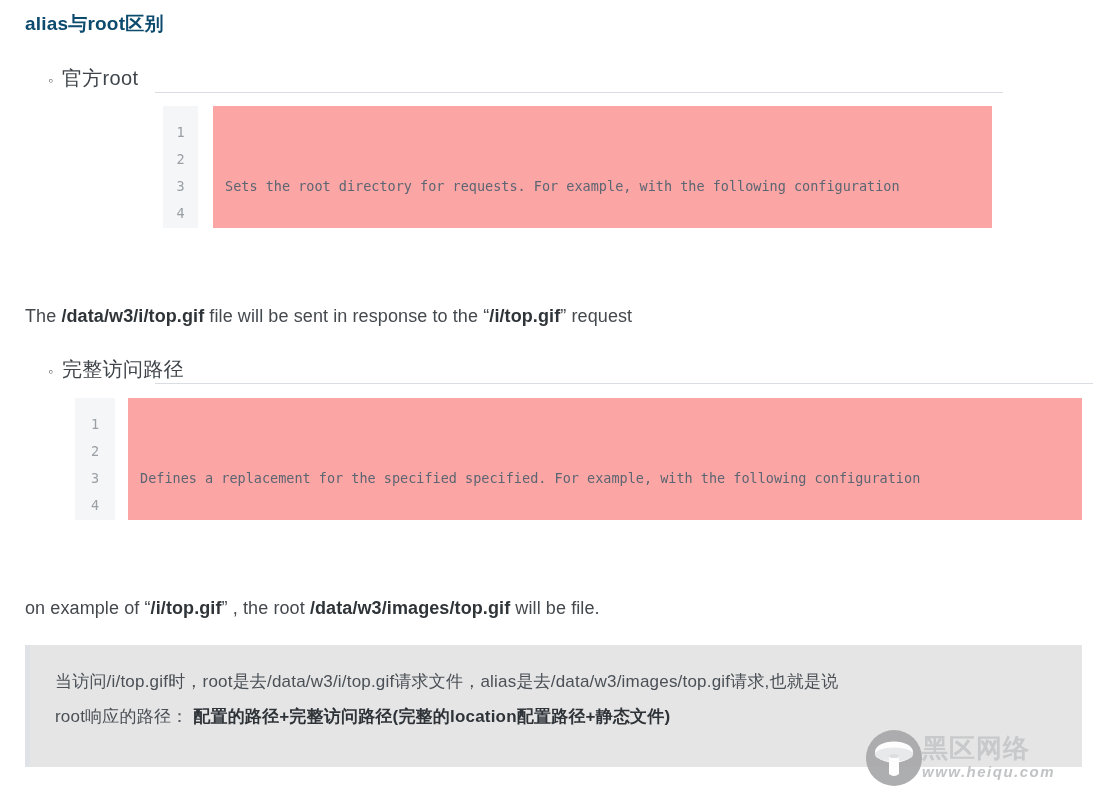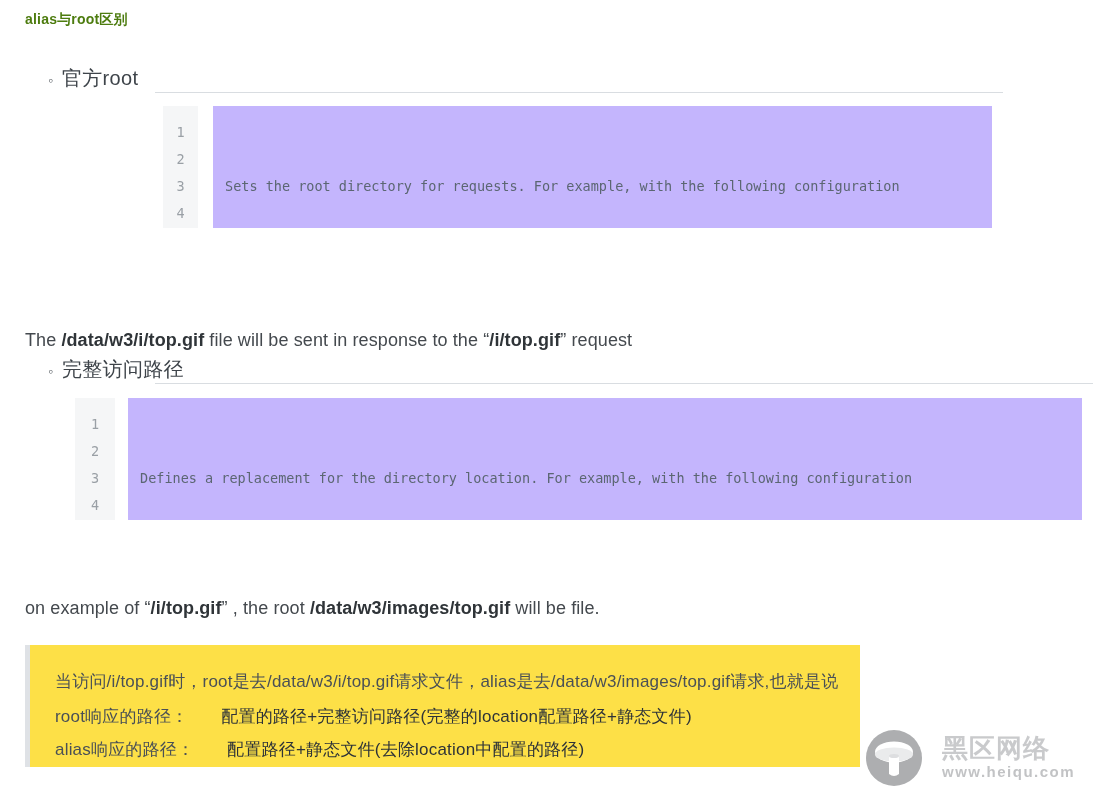--- a/index.html
+++ b/index.html
@@ -15,23 +15,23 @@
     font-family: "Liberation Sans", "DejaVu Sans", sans-serif;
     color: #3b4045;
     overflow: hidden;
   }
 
   
   .page-title {
     position: absolute;
     left: 25px;
     top: 11px;
-    font-size: 14px;
-    font-weight: bold;
-    color: #4d7c0f;
+    font-size: 19px;
+    font-weight: bold;
+    color: #0c4a6e;
     letter-spacing: 0.2px;
     white-space: nowrap;
   }
 
   
   .bullet-row {
     position: absolute;
     display: flex;
     align-items: baseline;
     white-space: nowrap;
@@ -71,21 +71,21 @@
     padding: 13px 0 13px 0;
     flex: 0 0 auto;
     user-select: none;
   }
   .code-gutter div { height: 27px; }
   .code-gap {
     background: #ffffff;
     flex: 0 0 auto;
   }
   .code-area {
-    background: #c4b5fd;
+    background: #fca5a5;
     color: #5b6672;
     padding: 13px 0 13px 12px;
     flex: 1 1 auto;
     overflow: hidden;
     white-space: pre;
   }
   .code-area div { height: 27px; }
 
   
   .para {
@@ -95,36 +95,35 @@
     white-space: nowrap;
     letter-spacing: 0.1px;
   }
   .para b { font-weight: bold; color: #2f3438; }
 
   
   .note-box {
     position: absolute;
     left: 25px;
     top: 645px;
-    width: 835px;
+    width: 1057px;
     height: 122px;
-    background: #fde047;
+    background: #e5e5e5;
     border-left: 5px solid #dfe2e6;
   }
   .note-line {
     position: absolute;
     font-size: 17px;
     color: #4a5056;
     white-space: nowrap;
     letter-spacing: 0.2px;
   }
   .note-line b {
-    font-weight: normal;
+    font-weight: bold;
     color: #2e3338;
-    margin-left: 28px;
   }
 
   
   .watermark {
     position: absolute;
     left: 866px;
     top: 728px;
     width: 230px;
     height: 60px;
     display: flex;
@@ -133,34 +132,35 @@
   }
   .wm-badge {
     width: 56px;
     height: 56px;
     border-radius: 50%;
     background: #a9aaac;
     flex: 0 0 auto;
     position: relative;
   }
   .wm-text {
-    margin-left: 20px;
+    margin-left: 0;
     display: flex;
     flex-direction: column;
     justify-content: center;
   }
   .wm-cn {
     font-size: 26px;
     font-weight: bold;
     color: #c7c8ca;
     letter-spacing: 1px;
     line-height: 1.05;
   }
   .wm-url {
     font-size: 15px;
+    font-style: italic;
     font-weight: bold;
     color: #bfc0c2;
     letter-spacing: 1.5px;
     line-height: 1.1;
     margin-top: 2px;
   }
 </style>
 </head>
 <body>
 
@@ -181,62 +181,58 @@
   </div>
   <div class="code-gap" style="width:15px;"></div>
   <div class="code-area">
     <div>Sets the root directory for requests. For example, with the following configuration</div>
     
     
     
   </div>
 </div>
 
-<div class="para" style="left:25px; top:306px;margin-top:24px;">
+<div class="para" style="left:25px; top:306px;">
   <span>The </span><b>/data/w3/i/top.gif</b><span> file will be sent in response to the  “</span><b>/i/top.gif</b><span>”  request</span>
 </div>
 
 <div class="bullet-row" style="left:48px; top:356px;">
   <span class="bullet-marker">◦</span>
   <span class="bullet-label">完整访问路径</span>
 </div>
 <div class="hr-line" style="left:155px; top:383px; width:938px;"></div>
 
 <div class="code-block" style="left:75px; top:398px; width:1007px; height:122px;">
   <div class="code-gutter" style="width:40px;">
     <div>1</div>
     <div>2</div>
     <div>3</div>
     <div>4</div>
   </div>
   <div class="code-gap" style="width:13px;"></div>
   <div class="code-area">
-    <div>Defines a replacement for the directory location. For example, with the following configuration</div>
+    <div>Defines a replacement for the specified specified. For example, with the following configuration</div>
     
     
     
   </div>
 </div>
 
 <div class="para" style="left:25px; top:598px;">
   <span>on example of  “</span><b>/i/top.gif</b><span>” , the root </span><b>/data/w3/images/top.gif</b><span> will be file.</span>
 </div>
 
 <div class="note-box">
   <div class="note-line" style="left:25px; top:25px;">当访问/i/top.gif时，root是去/data/w3/i/top.gif请求文件，alias是去/data/w3/images/top.gif请求,也就是说</div>
 
   <div class="note-line" style="left:25px; top:60px;">
     <span>root响应的路径：</span>
     <b>配置的路径+完整访问路径(完整的location配置路径+静态文件)</b>
   </div>
 
-  <div class="note-line" style="left:25px; top:93px;">
-    <span>alias响应的路径：</span>
-    <b>配置路径+静态文件(去除location中配置的路径)</b>
-  </div>
 </div>
 
 <div class="watermark">
   <div class="wm-badge">
     <svg width="56" height="56" viewBox="0 0 56 56" aria-hidden="true">
       <ellipse cx="28" cy="22" rx="19" ry="10.5" fill="#ffffff"></ellipse>
       <ellipse cx="28" cy="24.5" rx="19" ry="7" fill="#e9eaeb"></ellipse>
       <path d="M23 26 L23 44 q5 4 10 0 L33 26 Z" fill="#ffffff"></path>
       <ellipse cx="28" cy="26" rx="5" ry="2" fill="#dcdddf"></ellipse>
     </svg>

